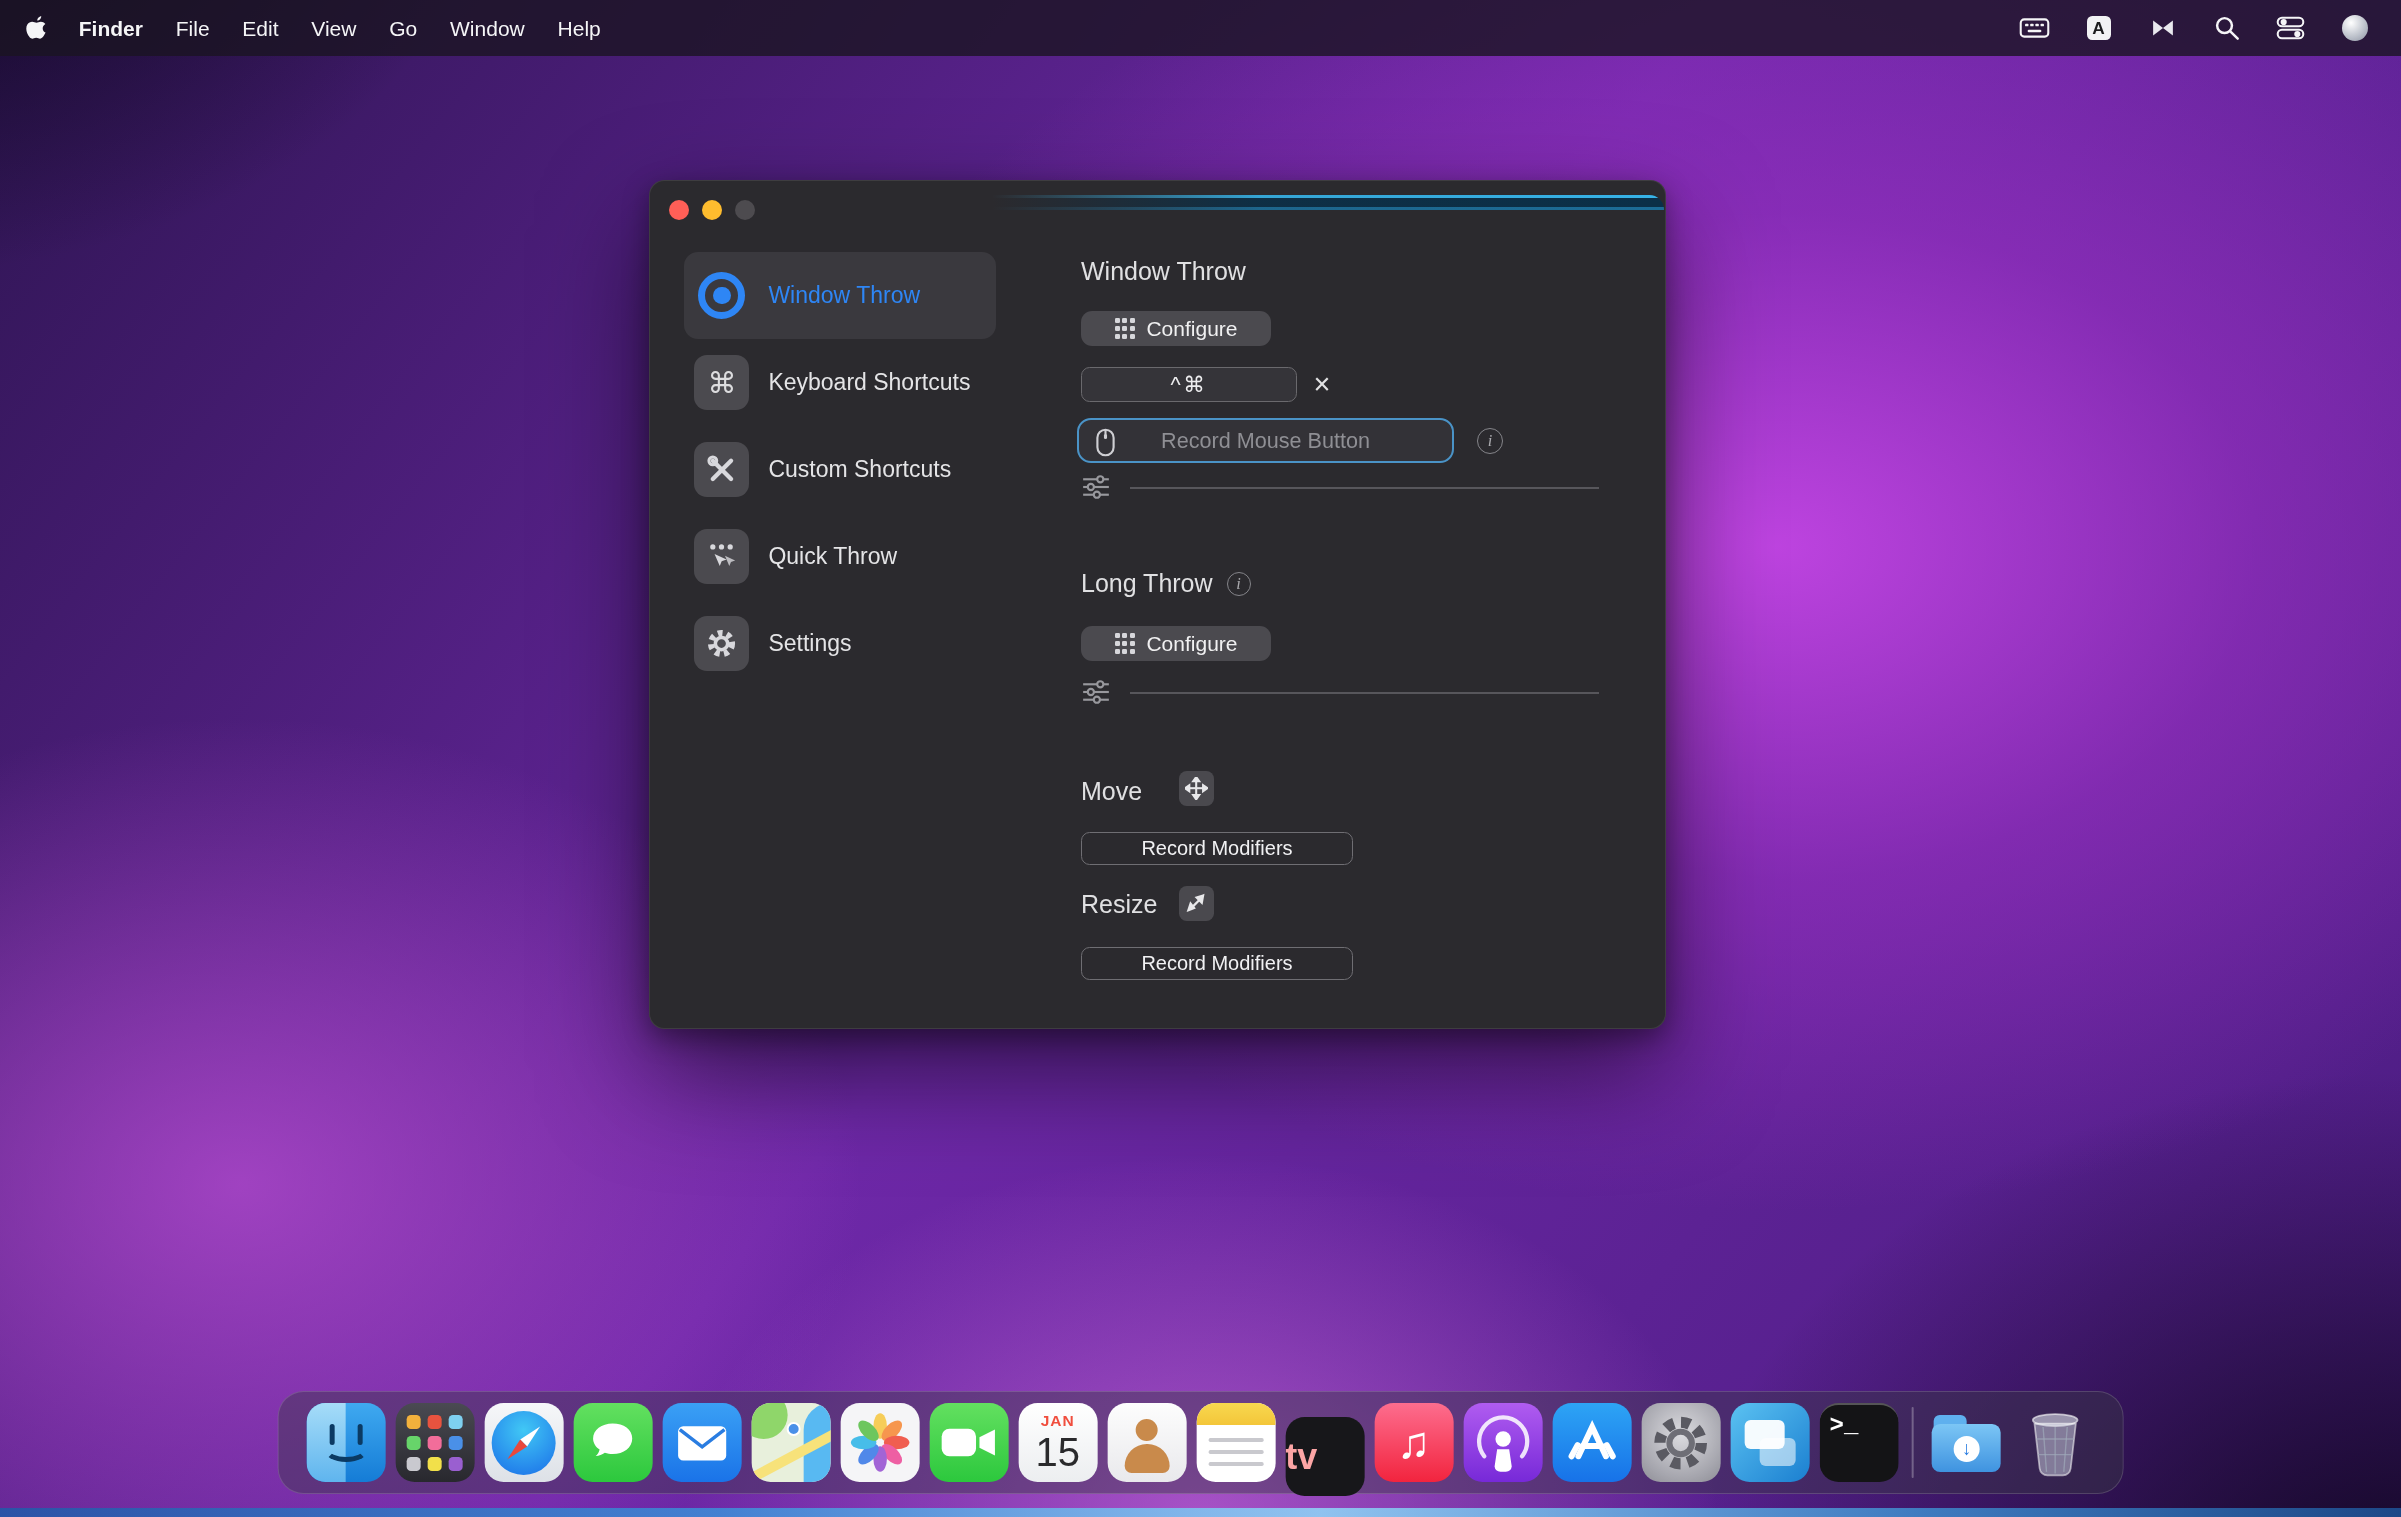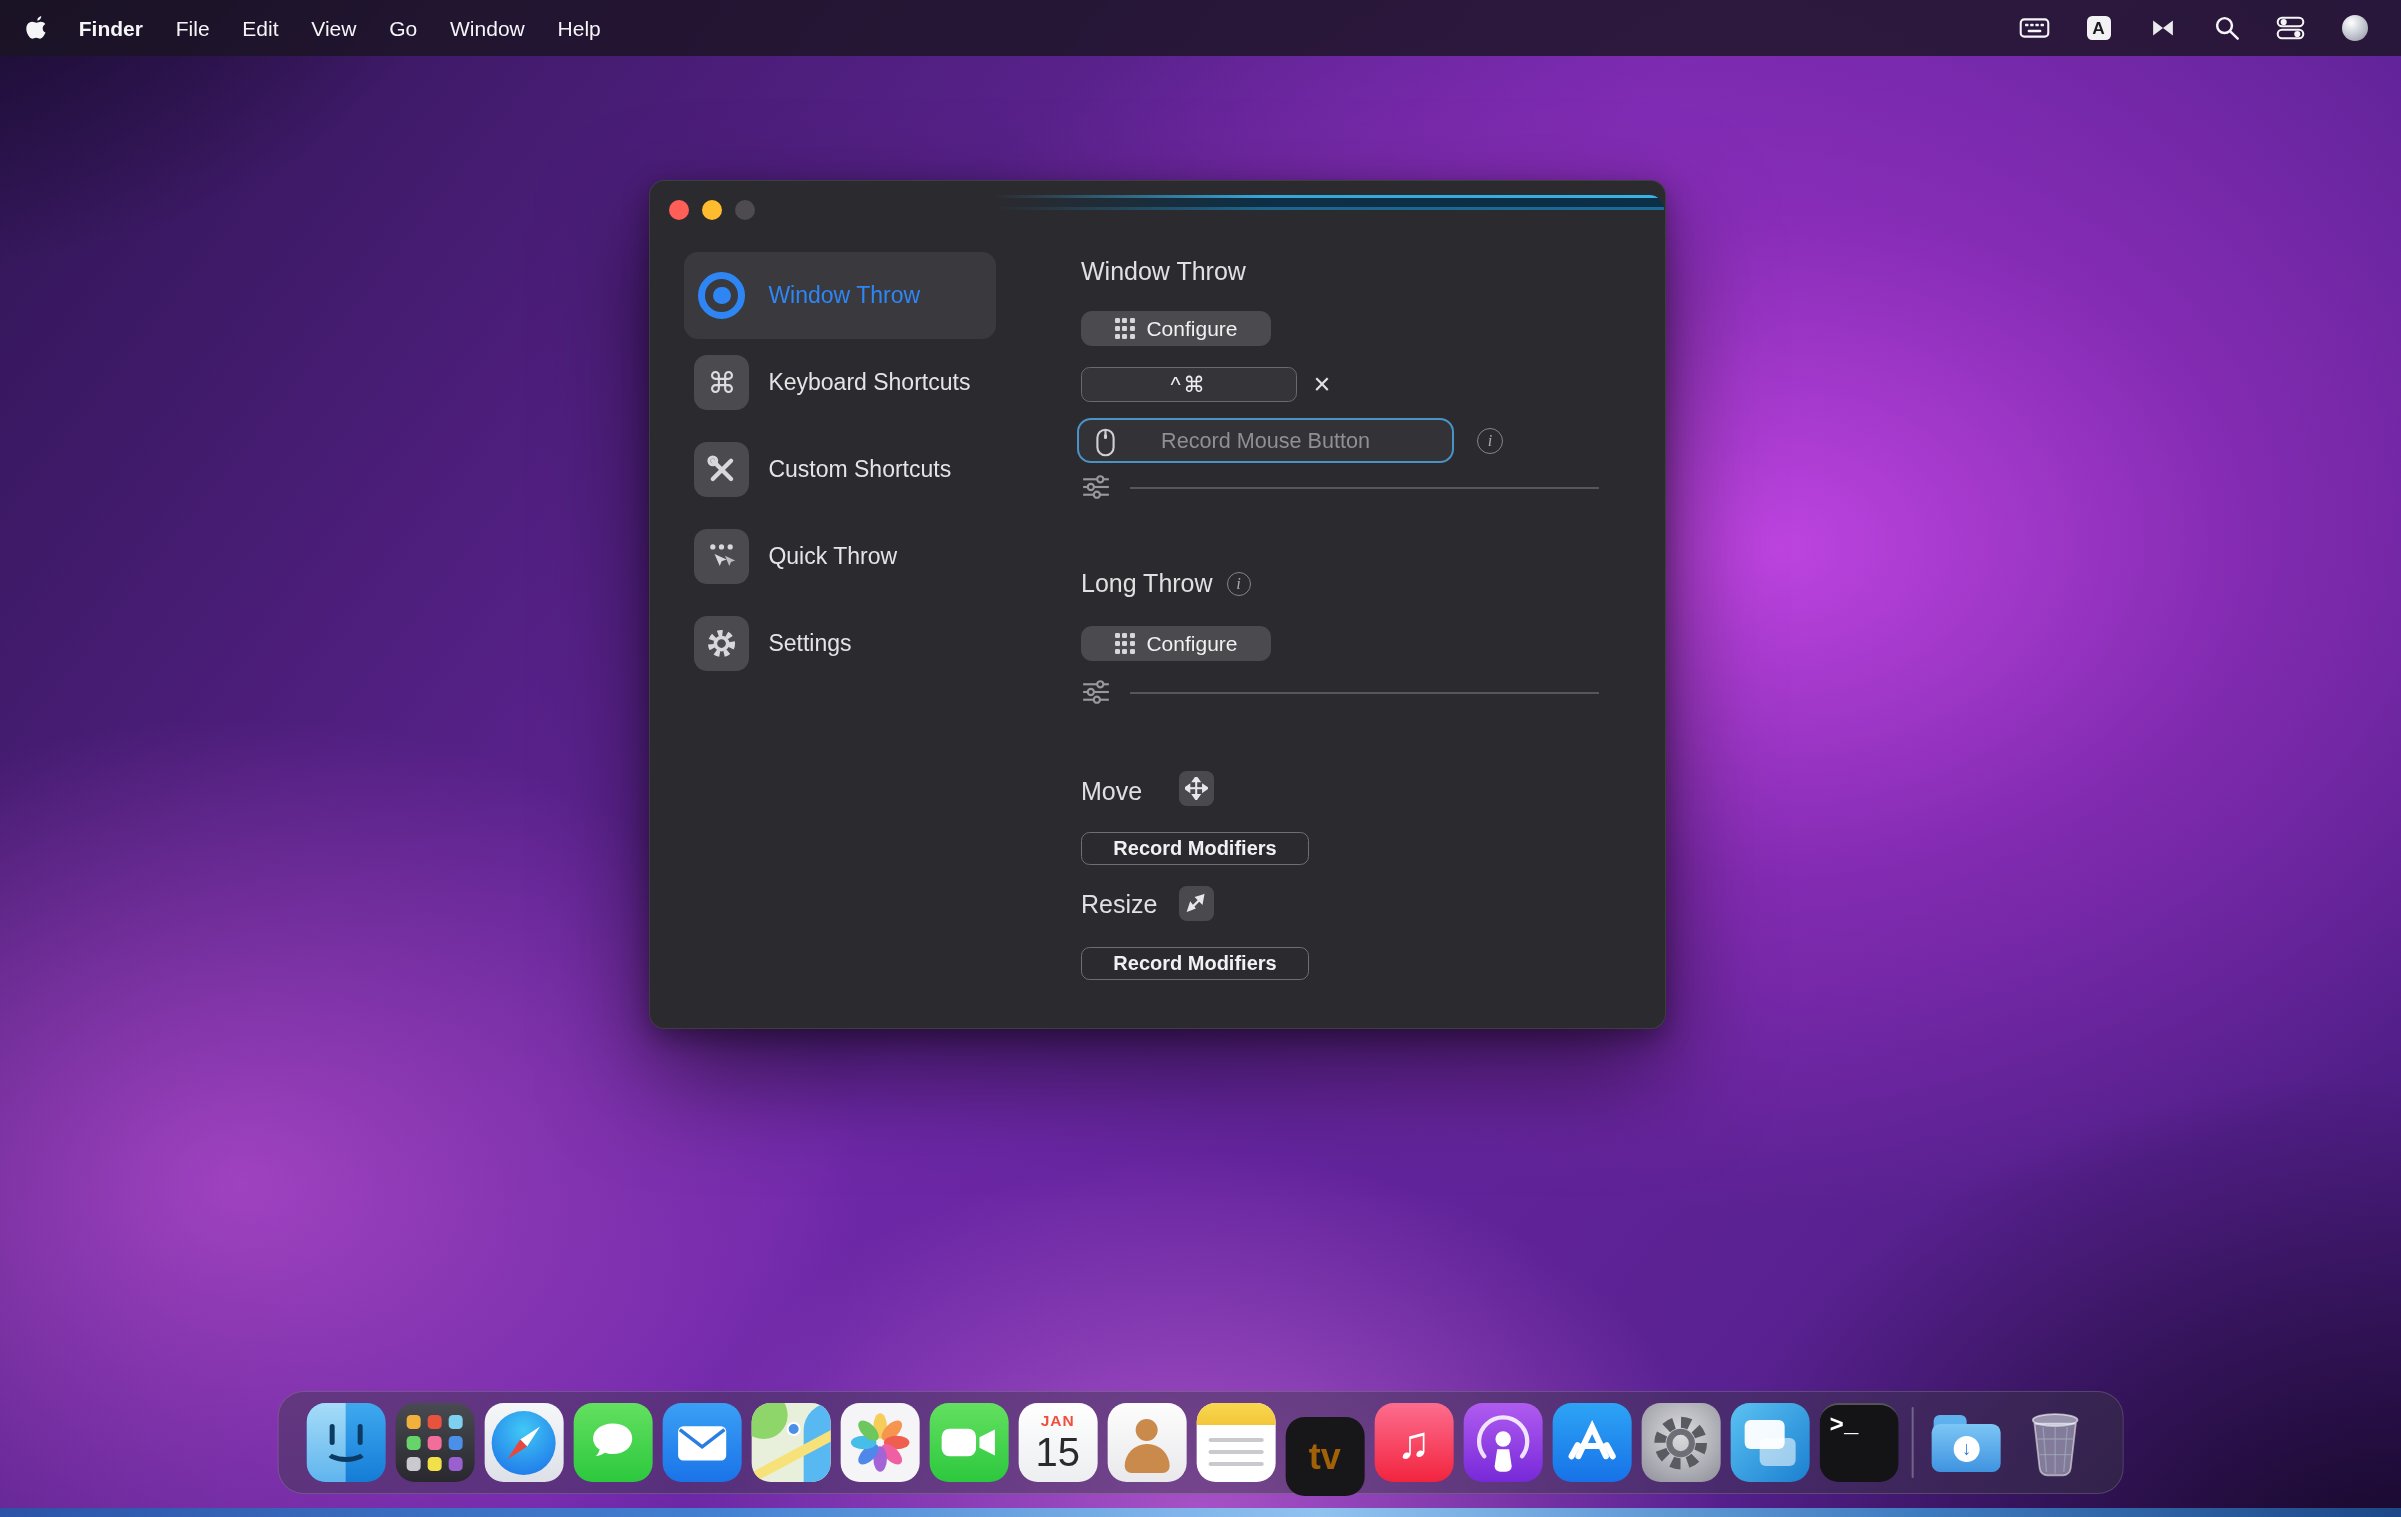--- a/index.html
+++ b/index.html
@@ -98,22 +98,22 @@
   .rule1 { top:306px; } .rule2 { top:511px; }
 
   .row-label { position:absolute; font-size:25px; color:#e0e0e2; }
   .lbl-move { left:431px; top:596px; }
   .lbl-resize { left:431px; top:709px; }
   .badge { position:absolute; width:35px; height:35px; border-radius:7.8px; background:#4a494e;
     display:flex; align-items:center; justify-content:center; }
   .badge-move { left:529px; top:590px; }
   .badge-resize { left:529px; top:705px; }
 
-  .btn-rm { position:absolute; left:431px; width:228px; height:33px; background:transparent;
-    border:1.7px solid #6f6e73; border-radius:8.6px; color:#f1f1f3; font-size:20px; font-family:inherit; cursor:default;font-weight:bold; }
+  .btn-rm { position:absolute; left:431px; width:272px; height:33px; background:transparent;
+    border:1.7px solid #6f6e73; border-radius:8.6px; color:#f1f1f3; font-size:20px; font-family:inherit; cursor:default; }
   .btn-rm1 { top:651px; }
   .btn-rm2 { top:766px; }
 
   
   .dock { position:absolute; left:50%; transform:translateX(-50%); bottom:24px; height:103px;
     background:rgba(56,56,68,0.44); border:0.9px solid rgba(255,255,255,0.15); border-radius:26px;
     display:flex; align-items:center; gap:10px; padding:0 28px; }
   .dk { width:79px; height:79px; border-radius:19px; position:relative; overflow:hidden; flex:none; }
   .dk.noclip { overflow:visible; }
   .dock-sep { width:1.7px; height:71px; background:rgba(255,255,255,0.28); border-radius:0.9px; flex:none; margin:0 3.5px; }
@@ -150,22 +150,22 @@
   .dk-cal .day { font-size:40px; font-weight:300; color:#2a2a2c; line-height:1.1; }
   
   .dk-contacts { background:linear-gradient(180deg,#fdfdfd,#e9e9ec); }
   .dk-contacts .head { position:absolute; left:28.5px; top:15.5px; width:22.4px; height:22.4px; background:#c98a4b; border-radius:50%; }
   .dk-contacts .body { position:absolute; left:17.3px; top:41px; width:45px; height:29px; background:#c98a4b; border-radius:22.4px 22.4px 7px 7px; }
   
   .dk-notes { background:#ffffff; }
   .dk-notes .band { position:absolute; left:0; top:0; right:0; height:22.4px; background:linear-gradient(180deg,#f8d84f,#f3c63a); }
   .dk-notes .ln { position:absolute; left:12px; right:12px; height:3.5px; background:#c9c9ce; border-radius:1.7px; }
   
-  .dk-tv { background:#17171a; display:flex; align-items:center; justify-content:center;
-    color:#a16207; font-size:36px; font-weight:700;margin-top:28px; }
+  .dk-tv { background:#17171a; display:flex; align-items:center; 
+    color:#fca5a5; font-size:36px; font-weight:700;margin-top:28px; }
   
   .dk-music { background:linear-gradient(180deg,#fd6d8e,#f2243e); display:flex; align-items:center; justify-content:center;
     color:#fff; font-size:45px; }
   
   .dk-podcasts { background:linear-gradient(180deg,#b05cf0,#7729d8); display:flex; align-items:center; justify-content:center; }
   
   .dk-appstore { background:linear-gradient(180deg,#2da4f5,#1772e8); display:flex; align-items:center; justify-content:center; }
   
   .dk-settings { background:radial-gradient(circle at 50% 40%, #dcdce0 0%, #a6a6ae 70%, #8e8e96 100%); display:flex; align-items:center; justify-content:center; }
   

